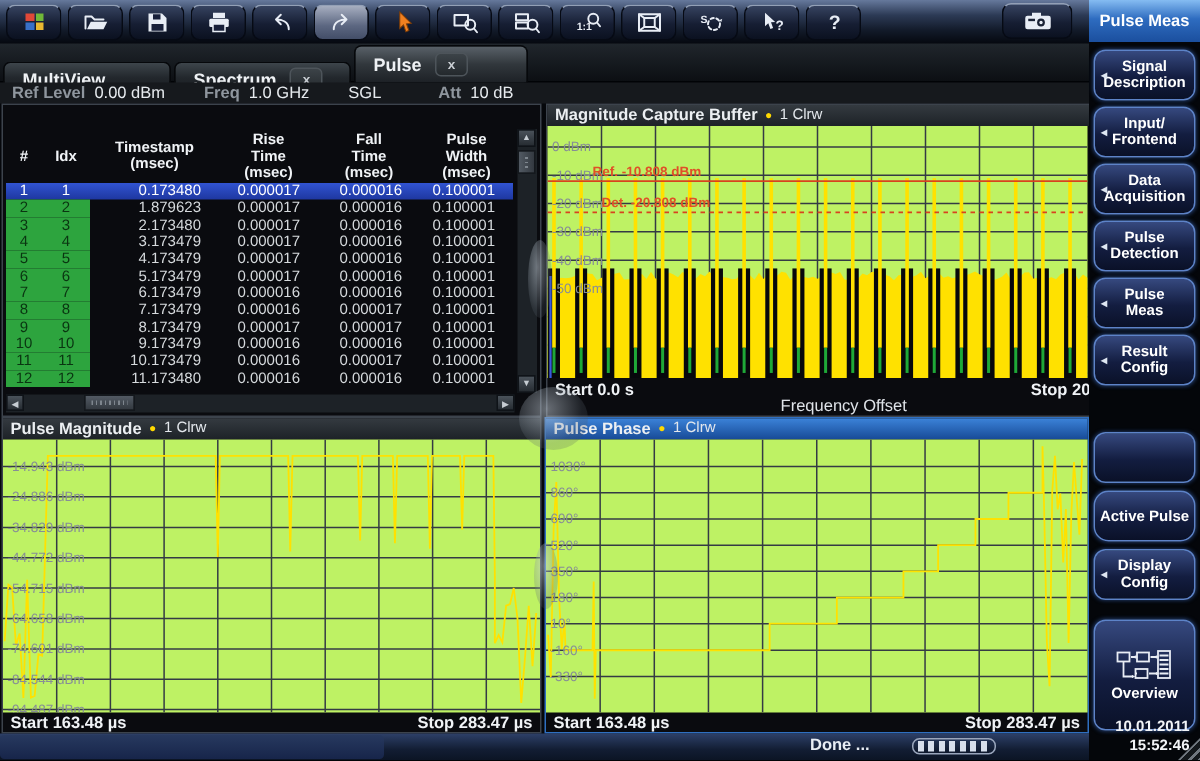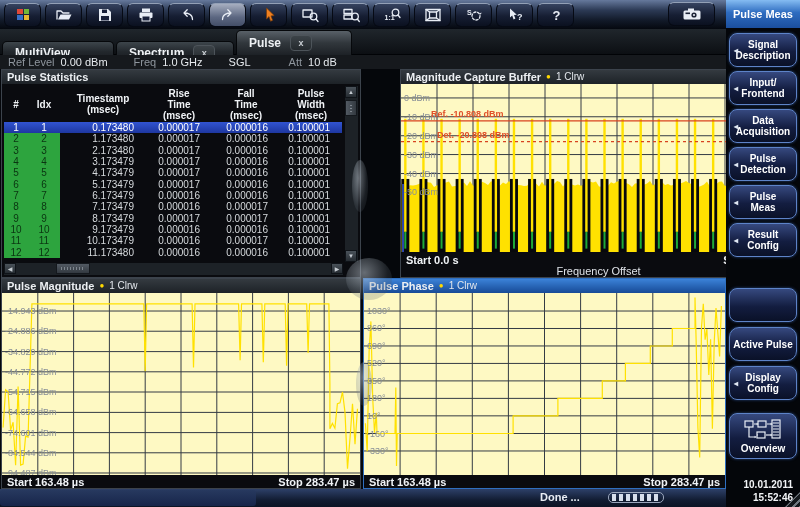--- a/index.html
+++ b/index.html
@@ -26,31 +26,31 @@
     background:linear-gradient(180deg,#3d454b,#22272c 45%,#15181c);
     border:1px solid #06080b;border-bottom:none;color:#eef1f4;font-weight:bold;font-size:12px;
     display:flex;align-items:center;padding:0 12px;gap:9px;}
   .tab.active{top:1px;height:25px;background:linear-gradient(180deg,#596168,#31373c 50%,#1d2126);z-index:2;}
   .tab-close{width:20px;height:14px;border-radius:4px;background:linear-gradient(180deg,#3c4348,#24292d);
     border:1px solid #4d545a;color:#c9ced3;font-size:9px;font-weight:bold;
     display:flex;align-items:center;justify-content:center;line-height:1;}
   
   #infobar{position:absolute;left:0;top:55px;width:726px;height:14px;background:#16191d;
     display:flex;align-items:center;font-size:11px;padding-left:8px;box-sizing:border-box;}
-  .inf-l{color:#8f969e;font-weight:normal;margin-right:6px;}
+  .inf-l{color:#8f969e;font-weight:bold;margin-right:6px;}
   .inf-v{color:#e6eaee;font-weight:normal;margin-right:26px;}
   
   .panel{position:absolute;background:#0a0b0f;border:1px solid #3c434c;box-sizing:border-box;}
   .panel.active-panel{border-color:#2f6fc0;}
   .ptitle{height:14px;background:linear-gradient(180deg,#343a40,#1d2227);color:#eceff2;
     font-size:11px;font-weight:bold;padding:0 5px;display:flex;align-items:center;gap:5px;line-height:14px;}
   .active-panel .ptitle{background:linear-gradient(180deg,#3b82d8,#174a96);}
   .ptitle .dot{font-size:8px;line-height:14px;}
   .ptitle .trc{font-weight:normal;font-size:10px;color:#e3e7ec;}
-  .plot{position:absolute;left:0;background:#fef9c3;}
+  .plot{position:absolute;left:0;background:#bef264;}
   .xlab{position:absolute;color:#f0f3f6;font-size:11px;font-weight:bold;}
   .xaxis-title{position:absolute;color:#dfe3e8;font-size:11px;text-align:center;font-weight:normal;}
   .redlab{position:absolute;color:#e05028;font-size:9px;font-weight:bold;white-space:nowrap;}
   
   .thead{position:absolute;left:2px;top:16px;width:338px;height:36px;display:grid;
     grid-template-columns:24px 32px 86px 66px 68px 62px;color:#f0f3f6;font-size:10px;font-weight:bold;}
   .thead div{display:flex;align-items:center;justify-content:center;text-align:center;
     white-space:pre-line;line-height:11px;}
   .tbody{position:absolute;left:2px;top:52px;width:338px;height:136px;}
   .trow{display:grid;grid-template-columns:24px 32px 86px 66px 68px 62px;height:11.33px;
@@ -225,23 +225,20 @@
     <span class="inf-l">Ref Level</span>
     <span class="inf-v">0.00 dBm</span>
     <span class="inf-l">Freq</span>
     <span class="inf-v">1.0 GHz</span>
     <span class="inf-v">SGL</span>
     <span class="inf-l" style="margin-left:12px;">Att</span>
     <span class="inf-v">10 dB</span>
   </div>
 
   <div class="panel" id="statsPanel" style="left:1px;top:69px;width:360px;height:209px;">
-    <div class="ptitle">
-      <span>Pulse Statistics</span>
-    </div>
     <div class="thead" id="statsHead">
         <div>#</div>
         <div>Idx</div>
         <div>Timestamp
 (msec)</div>
         <div>Rise
 Time
 (msec)</div>
         <div>Fall
 Time
@@ -255,21 +252,21 @@
           <div class="c-cen gcell">1</div>
           <div class="c-cen gcell">1</div>
           <div class="c-num">0.173480</div>
           <div class="c-num">0.000017</div>
           <div class="c-num">0.000016</div>
           <div class="c-num">0.100001</div>
         </div>
         <div class="trow">
           <div class="c-cen gcell">2</div>
           <div class="c-cen gcell">2</div>
-          <div class="c-num">1.173480</div>
+          <div class="c-num">1.879623</div>
           <div class="c-num">0.000017</div>
           <div class="c-num">0.000016</div>
           <div class="c-num">0.100001</div>
         </div>
         <div class="trow">
           <div class="c-cen gcell">3</div>
           <div class="c-cen gcell">3</div>
           <div class="c-num">2.173480</div>
           <div class="c-num">0.000017</div>
           <div class="c-num">0.000016</div>
@@ -365,21 +362,21 @@
         </div>
       <div class="thumb thumb-h" style="left:52px;top:0;width:34px;height:11px;">
           <div class="grip grip-h"></div>
         </div>
       <div class="sbtn" style="right:0;top:0;width:12px;height:11px;">
           <span>▶</span>
         </div>
     </div>
   </div>
 
-  <div class="panel" id="capturePanel" style="left:364px;top:69px;width:397px;height:209px;margin-left:36px;">
+  <div class="panel" id="capturePanel" style="left:364px;top:69px;width:397px;height:209px;">
     <div class="ptitle">
       <span>Magnitude Capture Buffer</span>
       <span class="dot" style="color:#ffd900">●</span>
       <span class="trc"><span>1</span> <span>Clrw</span></span>
     </div>
     <div class="plot" id="capturePlot" style="top:14px;width:360px;height:168px;"><svg width="360" height="168">
           <line x1="36" y1="0" x2="36" y2="168" stroke="#343b44" stroke-width="1"></line>
           <line x1="72" y1="0" x2="72" y2="168" stroke="#343b44" stroke-width="1"></line>
           <line x1="108" y1="0" x2="108" y2="168" stroke="#343b44" stroke-width="1"></line>
           <line x1="144" y1="0" x2="144" y2="168" stroke="#343b44" stroke-width="1"></line>
@@ -580,21 +577,21 @@
         <div class="skey" style="top: 147px; height: 34px;"><span class="arr">◂</span><span>Pulse
 Detection</span></div>
         <div class="skey" style="top: 185px; height: 34px;"><span class="arr">◂</span><span>Pulse
 Meas</span></div>
         <div class="skey" style="top: 223px; height: 34px;"><span class="arr">◂</span><span>Result
 Config</span></div>
         <div class="skey" style="top: 288px; height: 34px;"><span></span></div>
         <div class="skey" style="top: 327px; height: 34px; border-radius: 10px;"><span>Active Pulse</span></div>
         <div class="skey" style="top: 366px; height: 34px;"><span class="arr">◂</span><span>Display
 Config</span></div>
-        <div class="skey" style="top: 413px; height: 46px;"><svg width="38" height="24">
+        <div class="skey" style="top: 413px; height: 74px;"><svg width="38" height="24">
             <g stroke="#e8edf5" fill="none" stroke-width="1.2">
               <rect x="1" y="2" width="8" height="6"></rect>
               <rect x="14" y="2" width="8" height="6"></rect>
               <path d="M10 5h3 M23 5h4 M5 8v10h6 M14 16h-1"></path>
               <rect x="13" y="13" width="8" height="6"></rect>
               <path d="M22 16h5"></path>
               <rect x="28" y="1" width="8" height="18"></rect>
               <path d="M29 4h6 M29 7h6 M29 10h6 M29 13h6 M29 16h6"></path>
             </g>
             <path fill="#e8edf5" d="M12.6 3.8l2.2 1.2-2.2 1.2z M26.6 3.8l2.2 1.2-2.2 1.2z M26.6 14.8l2.2 1.2-2.2 1.2z M10.6 16.8l2.2 1.2-2.2 1.2z"></path>

